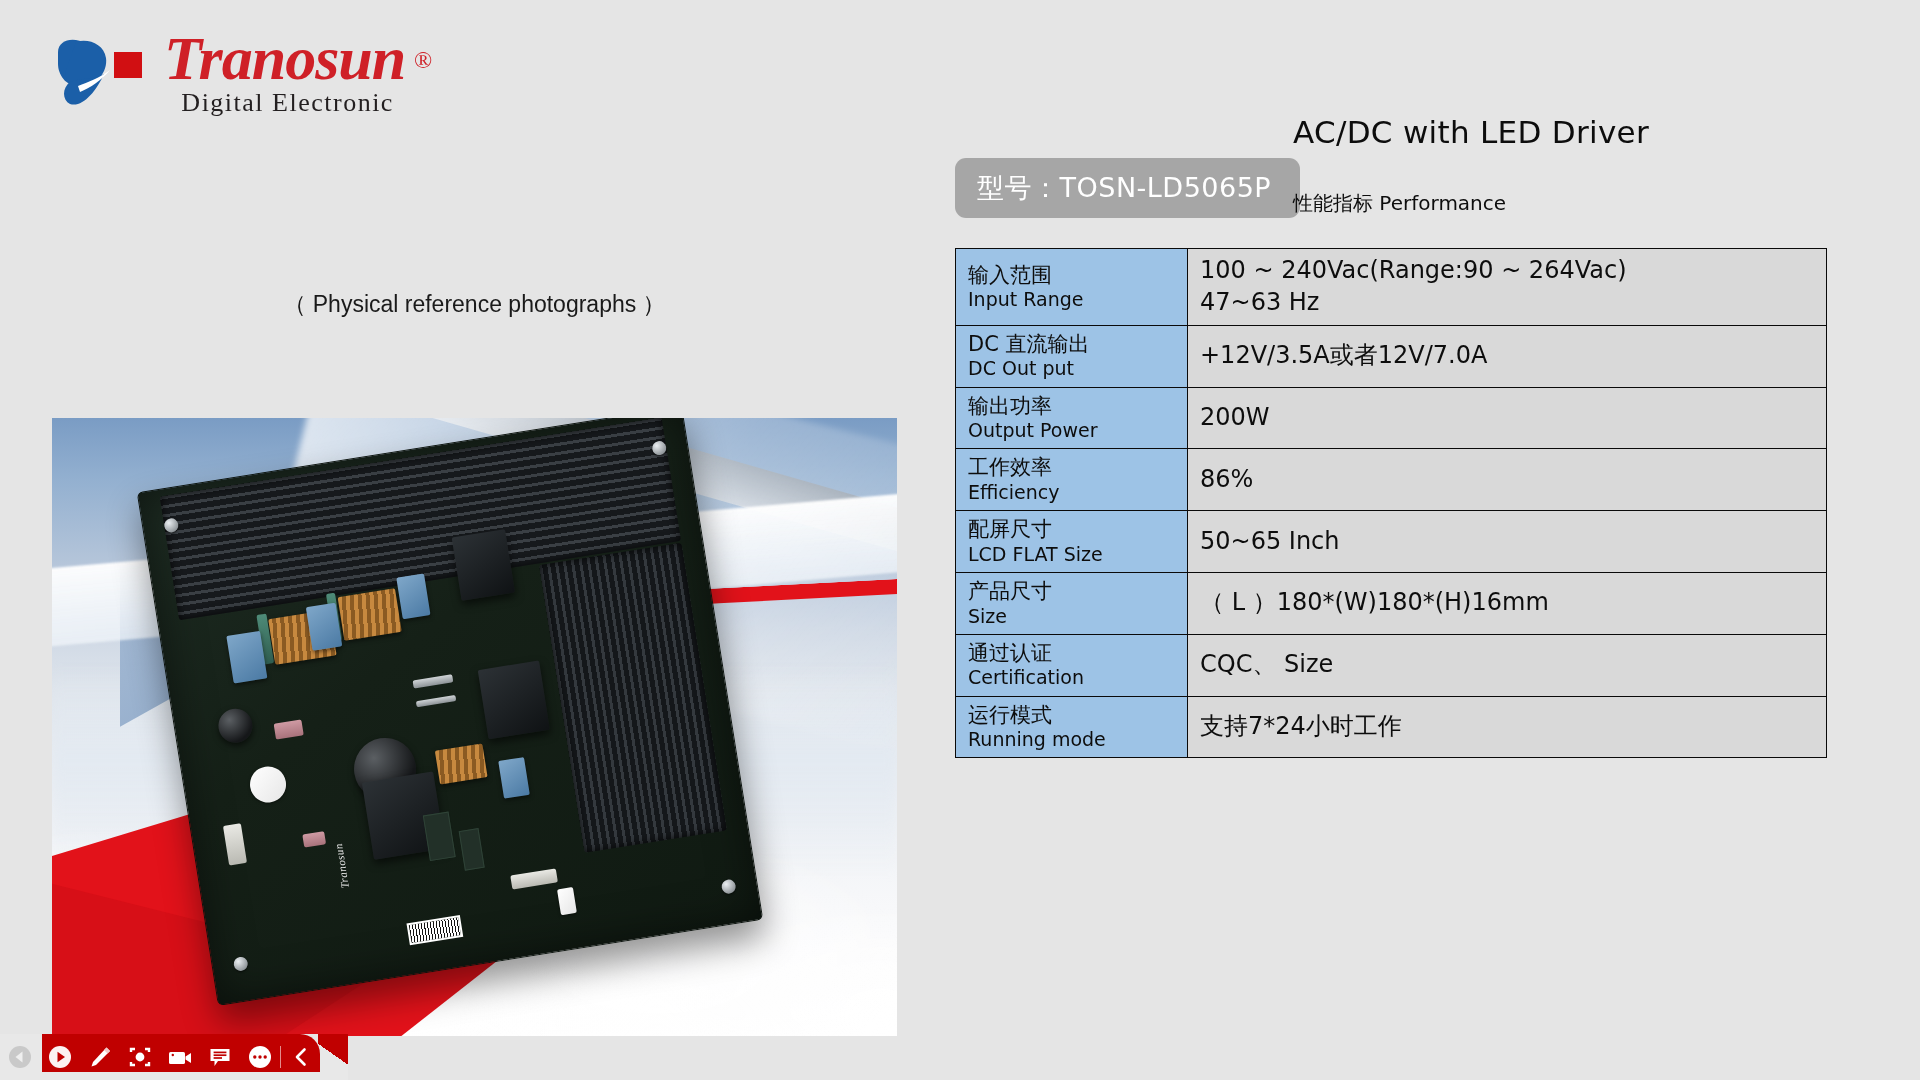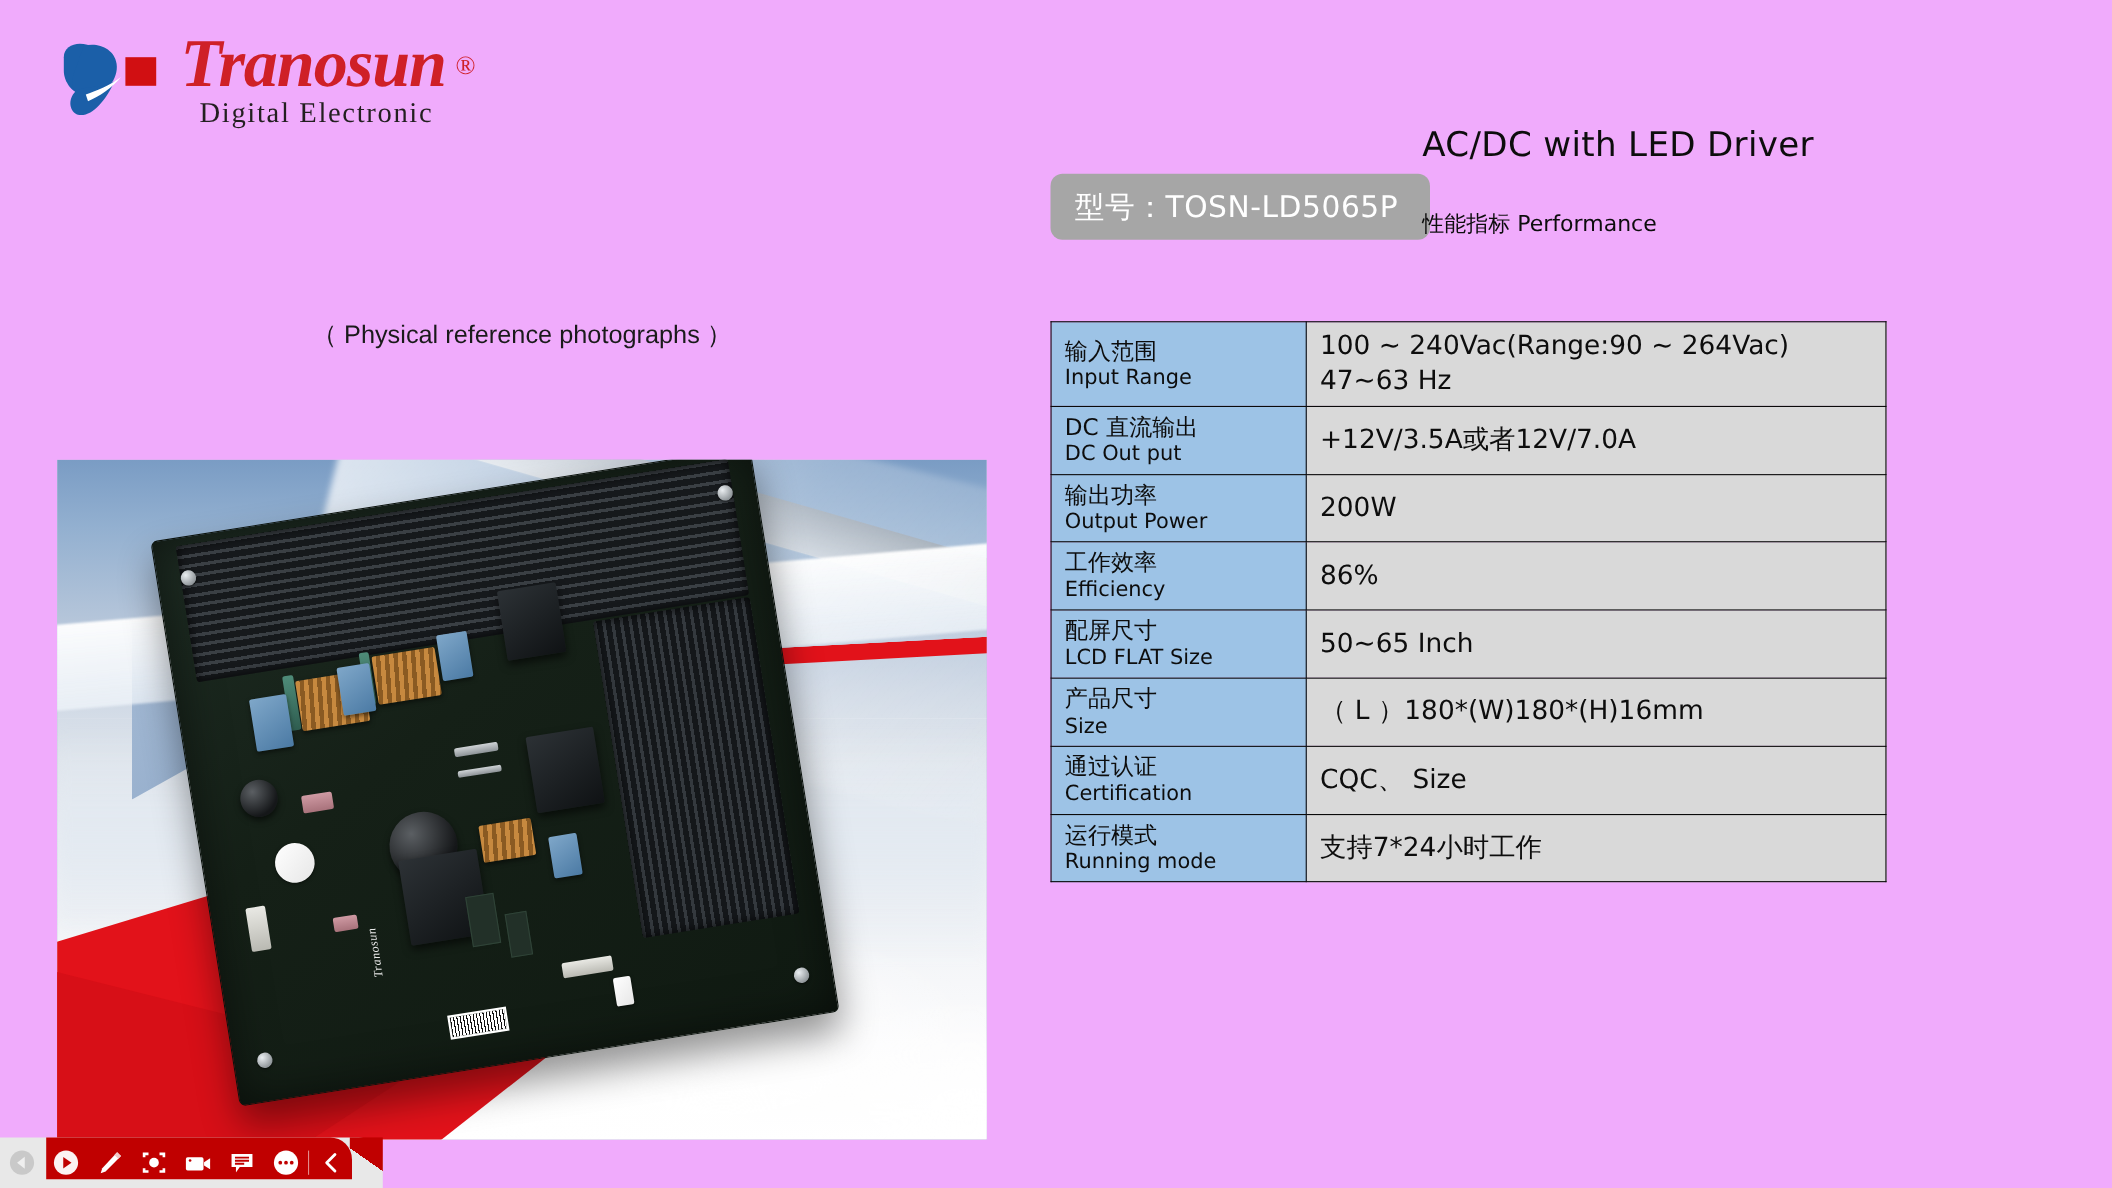--- a/index.html
+++ b/index.html
@@ -2,21 +2,21 @@
 <html><head>
 <meta charset="utf-8">
 <style>
   * { box-sizing: border-box; margin: 0; padding: 0; }
   html, body {
     width: 1920px; height: 1080px;
     background: #ffffff;
     font-family: "Liberation Sans", "DejaVu Sans", sans-serif;
     overflow: hidden;
   }
-  #slide { position: relative; width: 1920px; height: 1080px; background: #f0abfc; }
+  #slide { position: relative; width: 1920px; height: 1080px; background: #e5e5e5; }
 
   
   .logo-block { position: absolute; left: 52px; top: 26px; width: 520px; height: 105px; }
   .logo-mark { position: absolute; left: 0; top: 8px; width: 100px; height: 80px; }
   .logo-text-wrap { position: absolute; left: 112px; top: -2px; }
   .logo-word {
     font-family: "Liberation Serif", "DejaVu Serif", serif;
     font-style: italic; font-weight: bold;
     font-size: 62px; color: #cf2027; letter-spacing: -1px;
     line-height: 68px; position: relative; display: inline-block;
@@ -198,24 +198,23 @@
   }
   .sub-line2 {
     position: absolute; left: 1293px; top: 190px;
     font-size: 20px; color: #0d0d0d;
     font-family: "DejaVu Sans", sans-serif;
   }
 
   
   .spec-table {
     position: absolute; left: 955px; top: 248px;
-    width: 760px;
+    width: 872px;
     border-collapse: collapse;
     table-layout: fixed;
-    margin-top: 44px;
   }
   .spec-table td {
     border: 1.6px solid #0a0a0a;
     vertical-align: middle;
     padding: 6px 12px;
   }
   .spec-table td.lbl {
     width: 232px; background: #9dc3e6;
   }
   .spec-table td.val {

